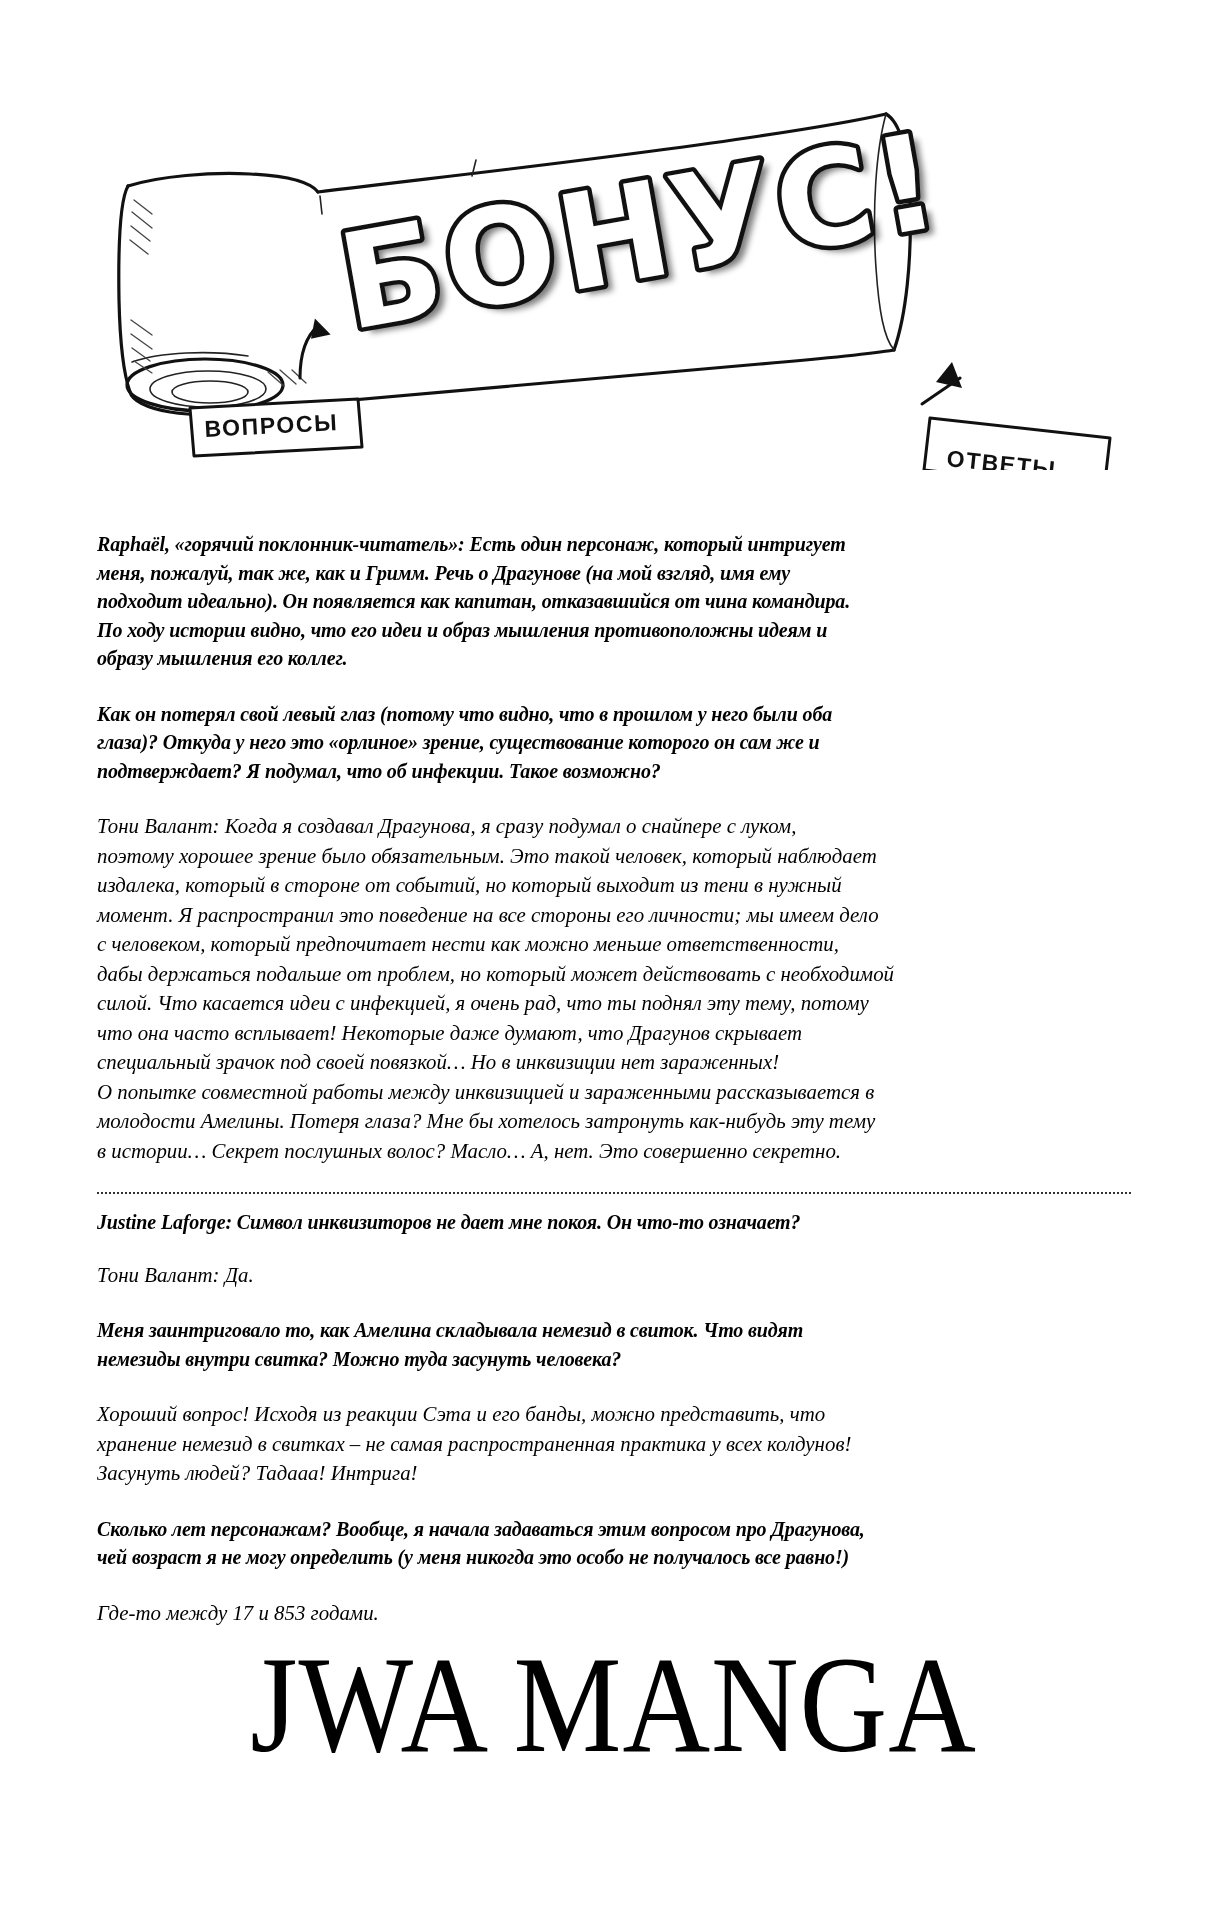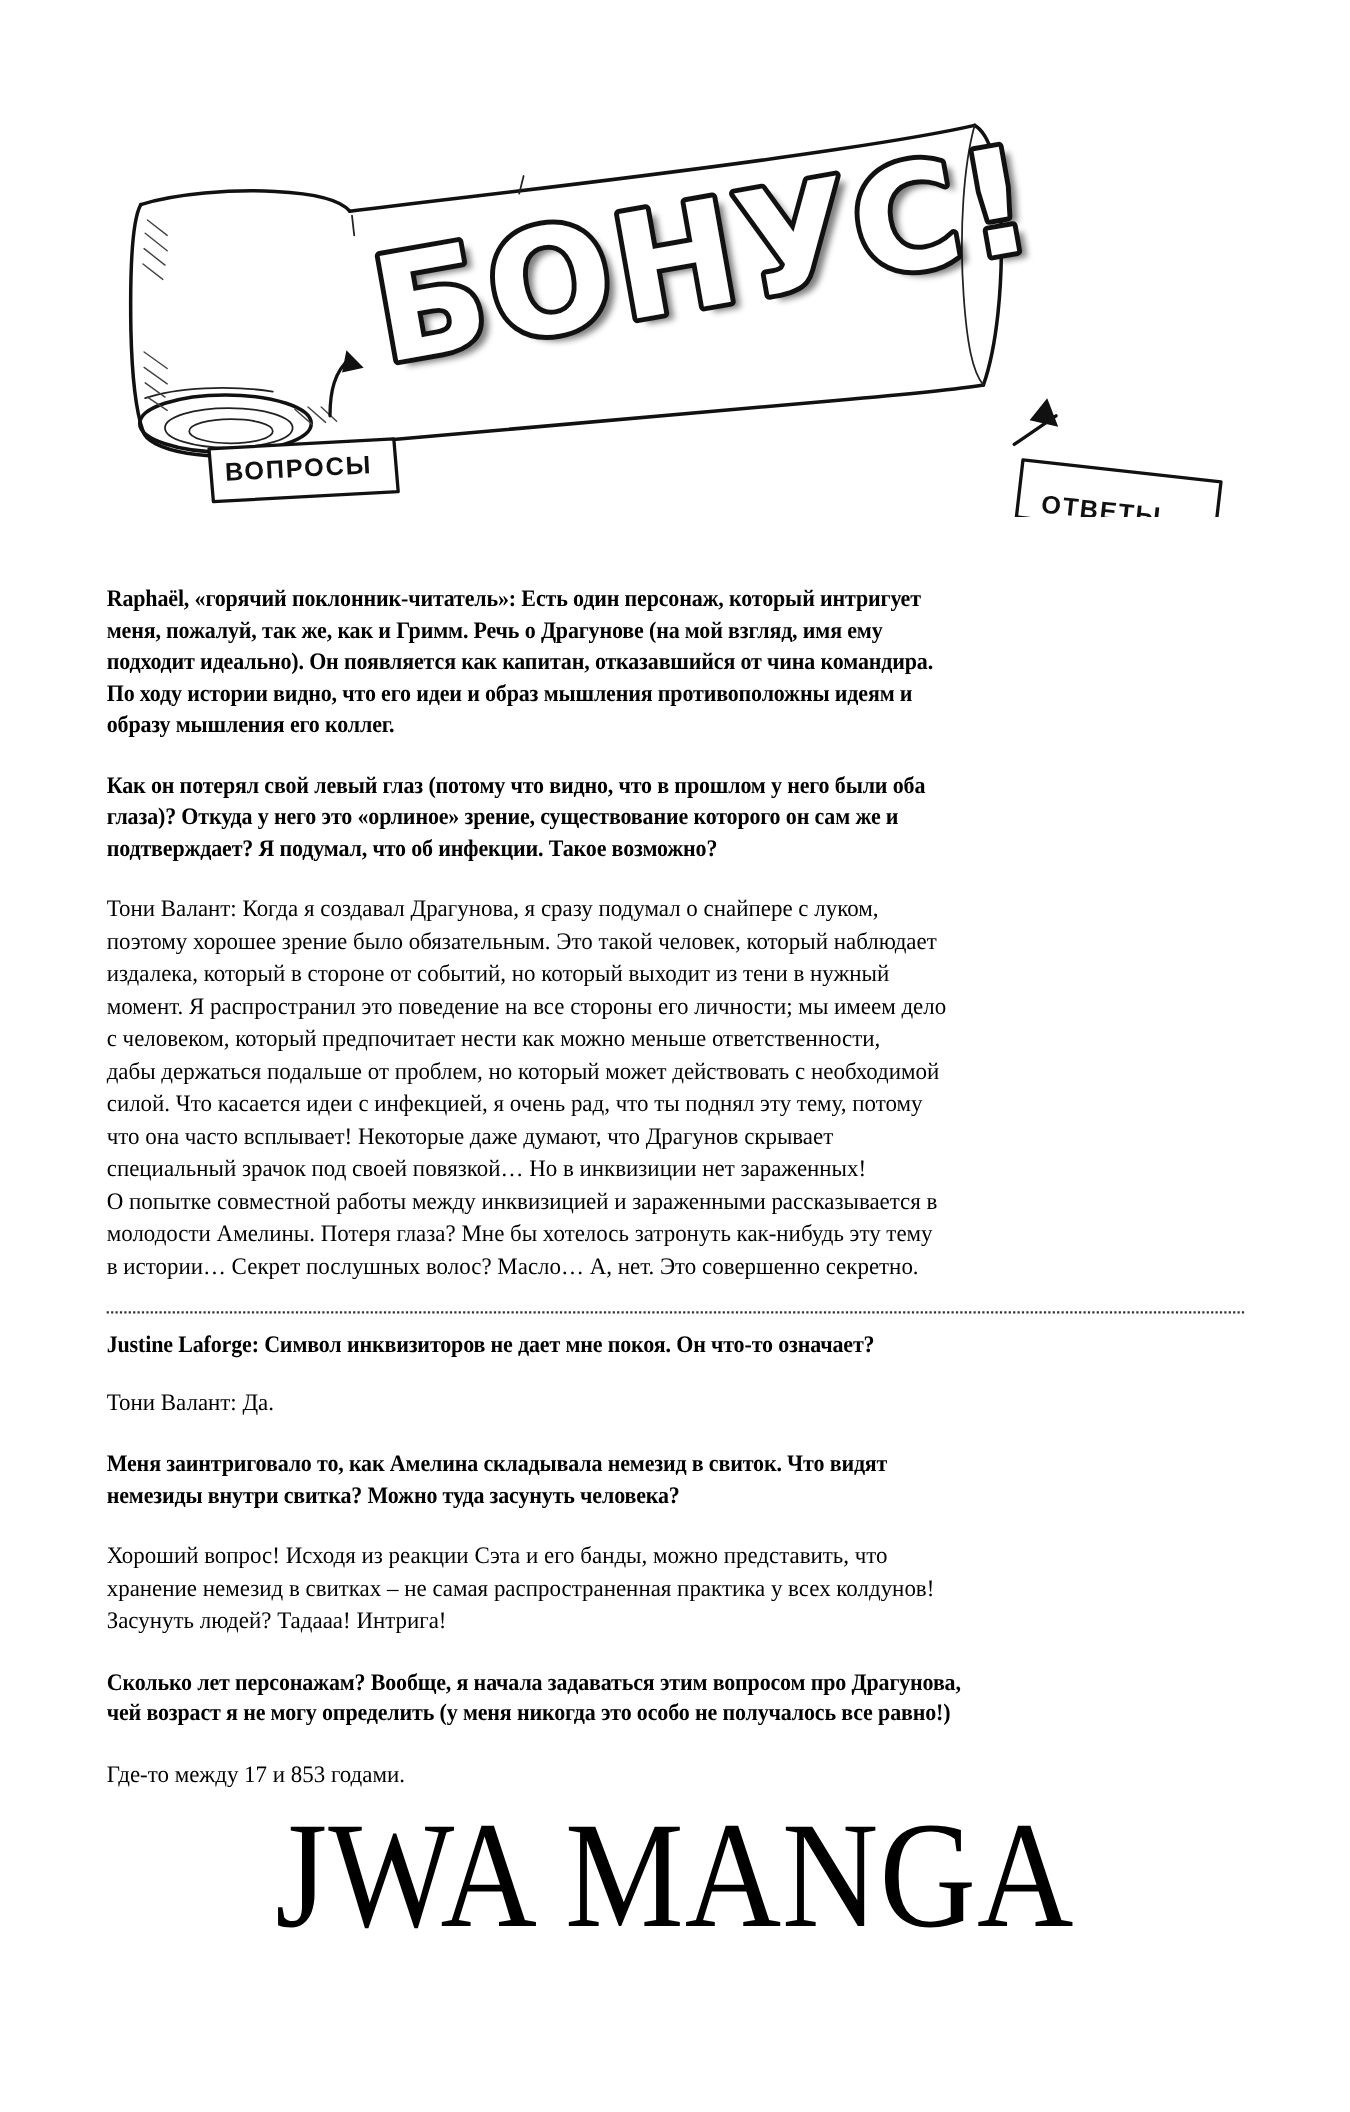--- a/index.html
+++ b/index.html
@@ -87,20 +87,21 @@
     paint-order: stroke fill;
     stroke-linejoin: round;
   }
 
   
   #article {
     position: absolute;
     left: 97px;
     top: 530px;
     width: 1034px;
+    font-style: italic;
   }
   .q-block {
     font-family: "Liberation Serif", "DejaVu Serif", serif;
     font-weight: 700;
     font-size: 21.5px;
     line-height: 28.5px;
     letter-spacing: -0.15px;
     margin: 0 0 27px 0;
     transform: scaleX(0.93);
     transform-origin: left top;

